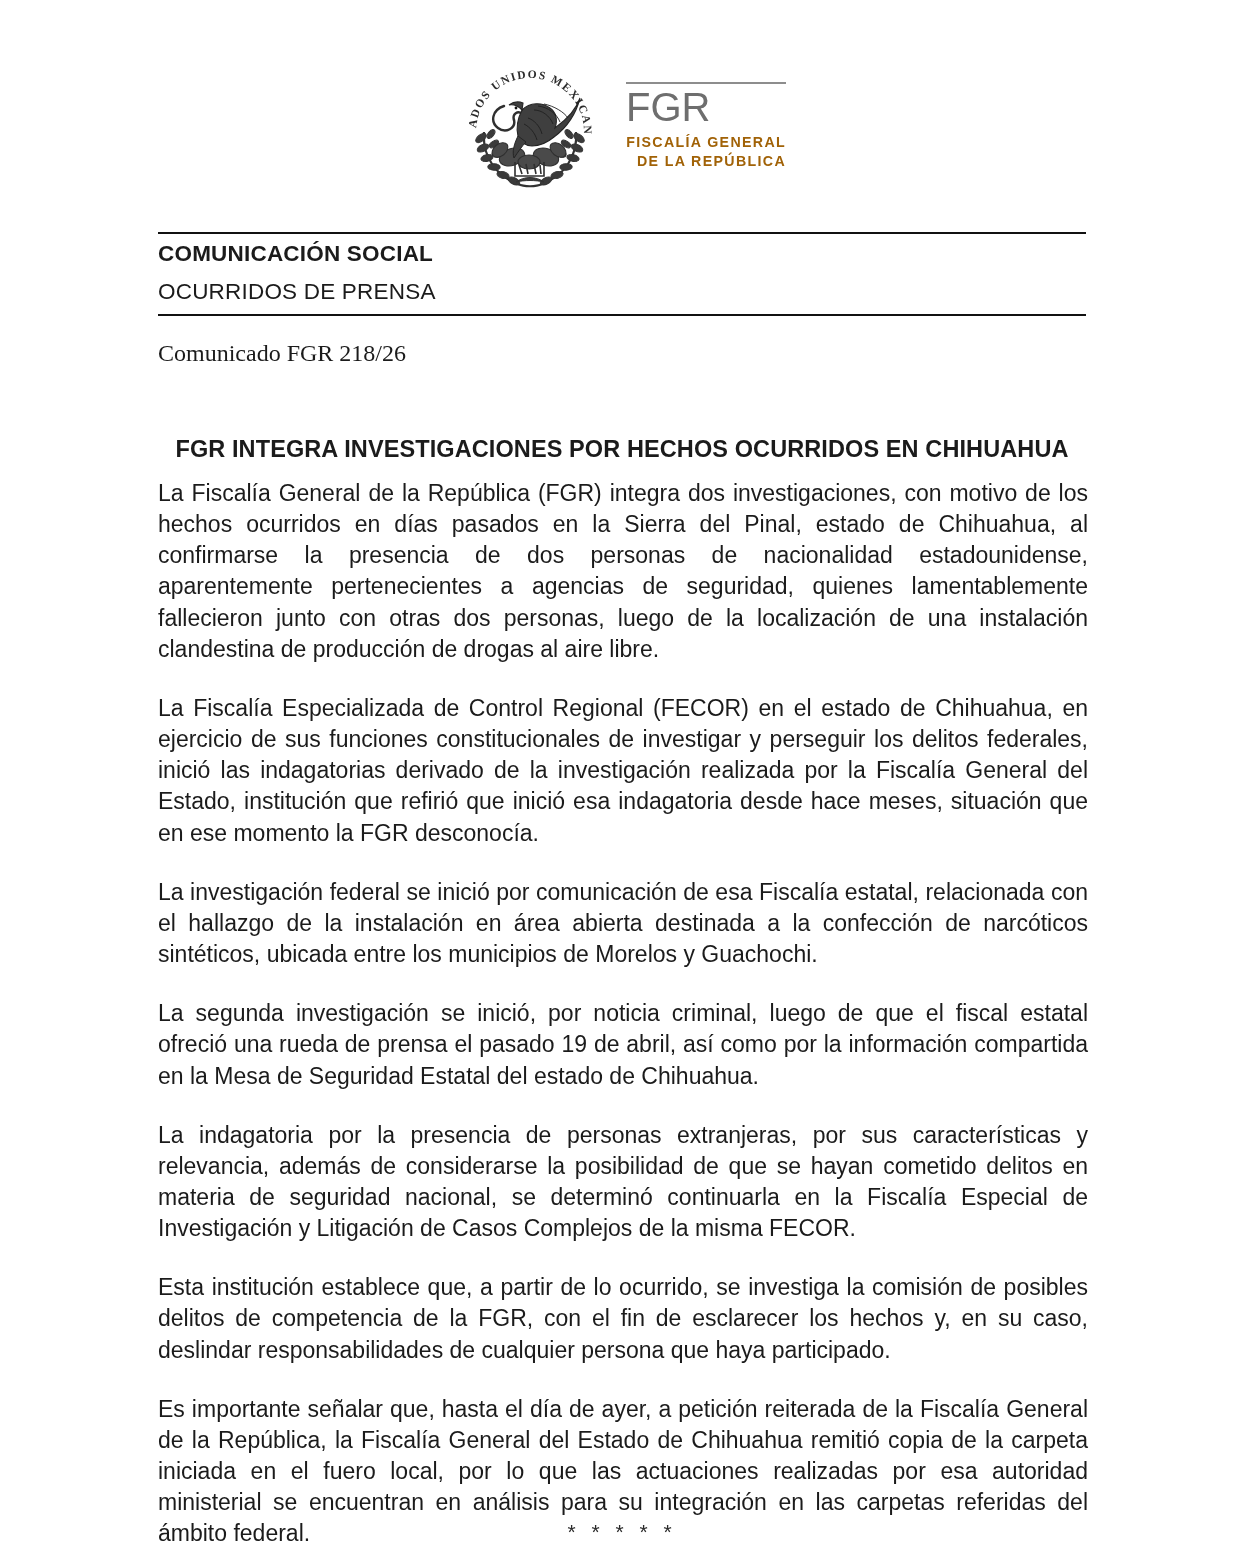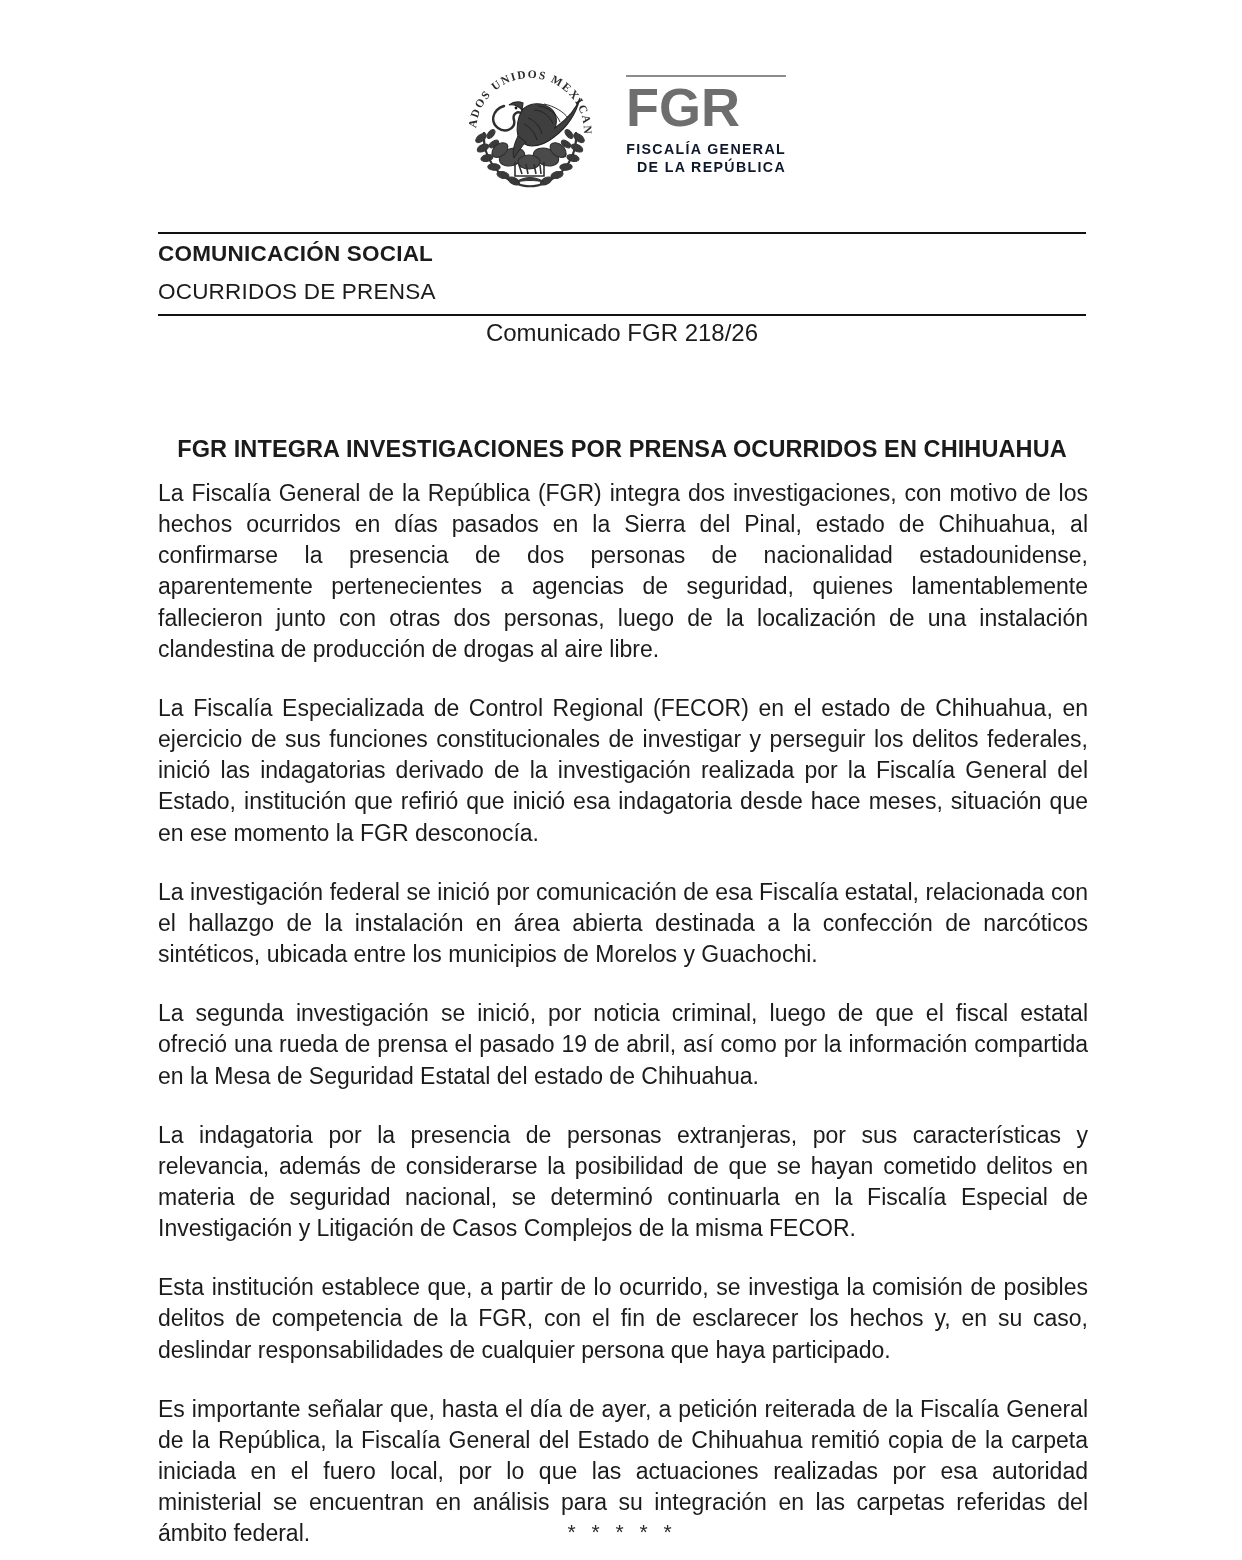--- a/index.html
+++ b/index.html
@@ -49,34 +49,34 @@
     padding-top: 4px;
   }
   .fgr-rule {
     width: 100%;
     height: 2px;
     background: #8d8d8d;
     margin-bottom: 4px;
   }
   .fgr-word {
     font-family: "Liberation Sans", sans-serif;
-    font-size: 54px;
-    font-weight: bold;
+    font-size: 40px;
+    font-weight: normal;
     letter-spacing: 0px;
     line-height: 0.98;
     color: #6e6e6e;
     margin-bottom: 6px;
   }
   .fgr-sub {
     font-family: "Liberation Sans", sans-serif;
     font-size: 14.2px;
     font-weight: bold;
     letter-spacing: 1.35px;
     line-height: 1.28;
-    color: #0f172a;
+    color: #a16207;
     text-align: right;
   }
 
   
   .hr {
     position: absolute;
     left: 158px;
     width: 928px;
     height: 0;
     border-top: 2px solid #111111;
@@ -103,25 +103,26 @@
     font-size: 22.5px;
     font-weight: normal;
     letter-spacing: 0.2px;
     line-height: 1.25;
   }
 
   
   .dateline {
     position: absolute;
     left: 158px;
-    top: 317px;
-    width: 928px;
-    text-align: center;
+    top: 338px;
+    width: 928px;
+    text-align: left;
     font-size: 24px;
     line-height: 1.33;
+    font-family: Liberation Serif, serif;
   }
   .dateline div { white-space: nowrap; }
 
   
   .doc-title {
     position: absolute;
     left: 158px;
     top: 418px;
     width: 928px;
     text-align: center;
@@ -259,21 +260,21 @@
 
   <div class="banner">
     <div class="banner-line1">COMUNICACIÓN SOCIAL</div>
     <div class="banner-line2">OCURRIDOS DE PRENSA</div>
   </div>
 
   <div class="dateline">
     <div>Comunicado FGR 218/26</div>
   </div>
 
-  <h1 class="doc-title">FGR INTEGRA INVESTIGACIONES POR PRENSA OCURRIDOS EN CHIHUAHUA</h1>
+  <h1 class="doc-title">FGR INTEGRA INVESTIGACIONES POR HECHOS OCURRIDOS EN CHIHUAHUA</h1>
 
   <div class="body-copy">
     <p class="para">La Fiscalía General de la República (FGR) integra dos investigaciones, con motivo de  los hechos ocurridos en días pasados en la Sierra del Pinal, estado de Chihuahua, al confirmarse la presencia de dos personas de nacionalidad estadounidense, aparentemente pertenecientes a agencias de seguridad, quienes lamentablemente fallecieron junto con otras dos personas, luego de la localización de una instalación clandestina de producción de drogas al aire libre.</p>
     <p class="para">La Fiscalía Especializada de Control Regional (FECOR) en el estado de Chihuahua, en ejercicio de sus funciones constitucionales de investigar y perseguir los delitos federales, inició las indagatorias derivado de la investigación realizada por la Fiscalía General del Estado, institución que refirió que inició esa indagatoria desde hace meses, situación que en ese momento la FGR desconocía.</p>
     <p class="para">La investigación federal se inició por comunicación de esa Fiscalía estatal, relacionada con el hallazgo de la instalación en área abierta destinada a la confección de narcóticos sintéticos, ubicada entre los municipios de Morelos y Guachochi.</p>
     <p class="para">La segunda investigación se inició, por noticia criminal, luego de que el fiscal estatal ofreció una rueda de prensa el pasado 19 de abril, así como por la información compartida en la Mesa de Seguridad Estatal del estado de Chihuahua.</p>
     <p class="para">La indagatoria por la presencia de personas extranjeras, por sus características y relevancia, además de considerarse la posibilidad de que se hayan cometido delitos en materia de seguridad nacional, se determinó continuarla en la Fiscalía Especial de Investigación y Litigación de Casos Complejos de la misma FECOR.</p>
     <p class="para">Esta institución establece que, a partir de lo ocurrido, se investiga la comisión de posibles delitos de competencia de la FGR, con el fin de esclarecer los hechos y, en su caso, deslindar responsabilidades de cualquier persona que haya participado.</p>
     <p class="para">Es importante señalar que, hasta el día de ayer, a petición reiterada de la Fiscalía General de la República, la Fiscalía General del Estado de Chihuahua remitió copia de la carpeta iniciada en el fuero local, por lo que las actuaciones realizadas por esa autoridad ministerial se encuentran en análisis para su integración en las carpetas referidas del ámbito federal.</p>
 

